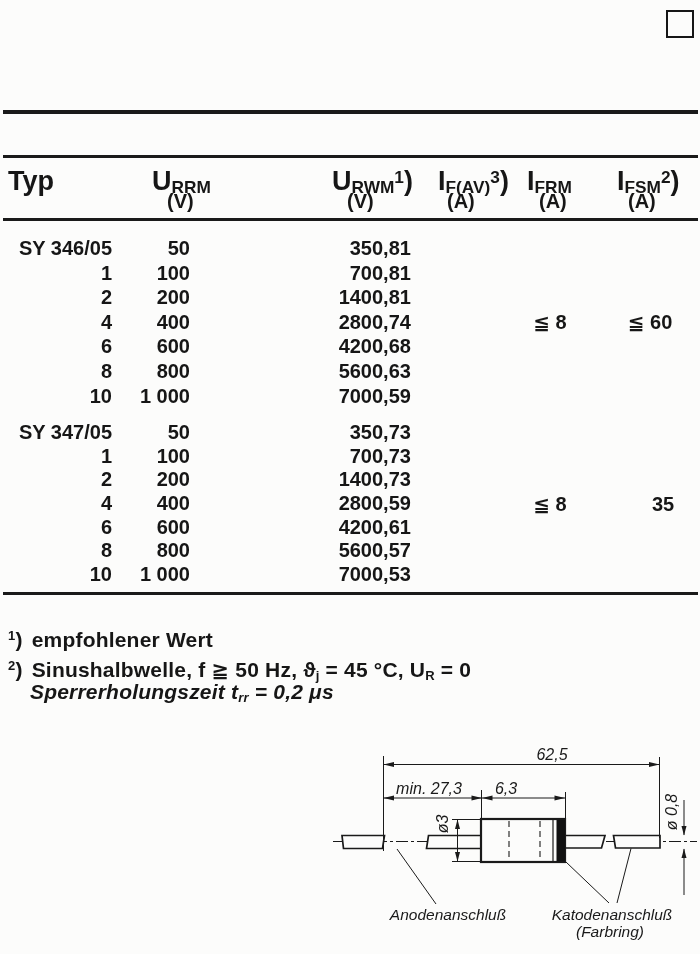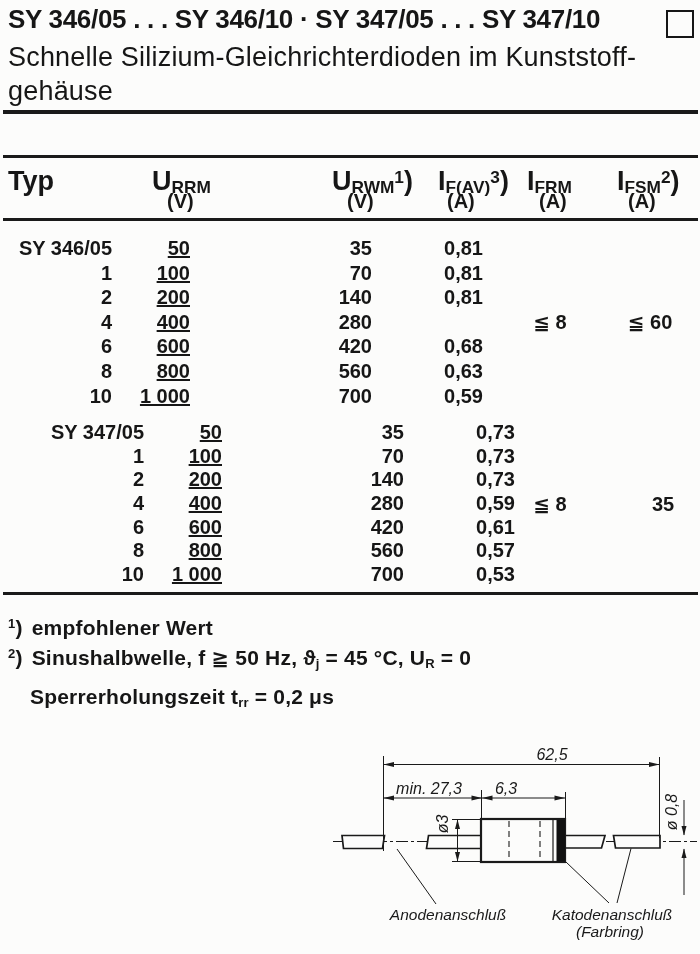--- a/index.html
+++ b/index.html
@@ -31,63 +31,58 @@
   .th{position:absolute; top:166px; font-size:27px; font-weight:bold; white-space:nowrap;}
   .thu{position:absolute; top:190px; font-size:20px; font-weight:bold;}
   .th sub{font-size:64%; line-height:0; vertical-align:-3px; letter-spacing:0;}
   .th sup{font-size:64%; line-height:0; vertical-align:7px;}
   
   .group{position:absolute; left:0; width:700px;}
   .g1{top:236px;}
   .g2{top:421px;}
   .row{display:flex; font-size:20px; font-weight:bold; white-space:pre;}
   .g1 .row{height:24.6px; line-height:24.6px;}
-  .g2 .row{height:23.7px; line-height:23.7px;margin-left:32px;}
+  .g2 .row{height:23.7px; line-height:23.7px;}
   .c1{display:inline-block; width:112px; text-align:right;}
-  .c2{display:inline-block; width:78px;  text-align:right;text-decoration:underline;}
+  .c2{display:inline-block; width:78px;  text-align:right;}
   .c3{display:inline-block; width:182px; text-align:right;}
-  .c4{display:inline-block; width:111px; text-align:right;}
+  .c4{display:inline-block; width:111px; }
   .constraint{
     position:absolute; font-size:20px; font-weight:bold; text-align:center;
     width:100px; height:24px; line-height:24px; white-space:nowrap;
   }
   .g1 .constraint{top:74px;}
   .g2 .constraint{top:71px;}
   .ifrm{left:500px;}
   .ifsm{left:600px;}
   .g2 .ifsm{left:613px;}
   
-  .fn{position:absolute; left:8px; font-size:21px; font-weight:bold; white-space:nowrap; letter-spacing:0.2px;}
+  .fn{position:absolute; left:8px; font-size:21px; font-weight:bold; white-space:nowrap; letter-spacing:0.2px;margin-top:12px;}
   .fn sup{font-size:62%; vertical-align:7px; line-height:0;}
   .fn sub{font-size:62%; vertical-align:-3px; line-height:0;}
   .fn .gap{display:inline-block; width:9px;}
   .fn-1{top:616px;}
   .fn-2{top:646px;}
-  .fn-2b{top:685px; left:30px;}
+  .fn-2b{top:668px; left:30px;font-style:italic;}
   .fn-3{top:706px;}
   
   .diagram{position:absolute; left:330px; top:738px; width:370px; height:216px;}
   .diagram text{
     font-family:"Liberation Sans","DejaVu Sans",sans-serif;
     font-style:italic; fill:#1a1a1a;
   }
   .dimtext{font-size:16px;}
   .lbltext{font-size:15.5px;}
 </style>
 </head>
 <body>
 
 <div class="page">
 
-  <h1 class="title">SY 346/05 . . . SY 346/10 · SY 347/05 . . . SY 347/10</h1>
   <div class="corner-square"></div>
-  <div class="subtitle">
-    <div>Schnelle Silizium-Gleichrichterdioden im Kunststoff-</div>
-    <div>gehäuse</div>
-  </div>
 
   <div class="rule rule-a"></div>
   <div class="rule rule-b"></div>
 
   <div class="th" style="left:8px">Typ</div>
 
   <div class="th" style="left:152px"><span>U</span><sub>RRM</sub></div>
   <div class="thu" style="left:167px">(V)</div>
 
   <div class="th" style="left:332px"><span>U</span><sub>RWM</sub><sup>1</sup><span>)</span></div>
@@ -102,21 +97,21 @@
   <div class="th" style="left:617px"><span>I</span><sub>FSM</sub><sup>2</sup><span>)</span></div>
   <div class="thu" style="left:628px">(A)</div>
 
   <div class="rule rule-c"></div>
 
   <div class="group g1" id="group-0">
     <div class="rows">
         <div class="row"><span class="c1">SY 346/05</span><span class="c2">50</span><span class="c3">35</span><span class="c4">0,81</span></div>
         <div class="row"><span class="c1">1</span><span class="c2">100</span><span class="c3">70</span><span class="c4">0,81</span></div>
         <div class="row"><span class="c1">2</span><span class="c2">200</span><span class="c3">140</span><span class="c4">0,81</span></div>
-        <div class="row"><span class="c1">4</span><span class="c2">400</span><span class="c3">280</span></div>
+        <div class="row"><span class="c1">4</span><span class="c2">400</span><span class="c3">280</span><span class="c4">0,74</span></div>
         <div class="row"><span class="c1">6</span><span class="c2">600</span><span class="c3">420</span><span class="c4">0,68</span></div>
         <div class="row"><span class="c1">8</span><span class="c2">800</span><span class="c3">560</span><span class="c4">0,63</span></div>
         <div class="row"><span class="c1">10</span><span class="c2">1 000</span><span class="c3">700</span><span class="c4">0,59</span></div>
       </div>
     <div class="constraint ifrm">≦ 8</div>
     <div class="constraint ifsm">≦ 60</div>
   </div>
   <div class="group g2" id="group-1">
     <div class="rows">
         <div class="row"><span class="c1">SY 347/05</span><span class="c2">50</span><span class="c3">35</span><span class="c4">0,73</span></div>

